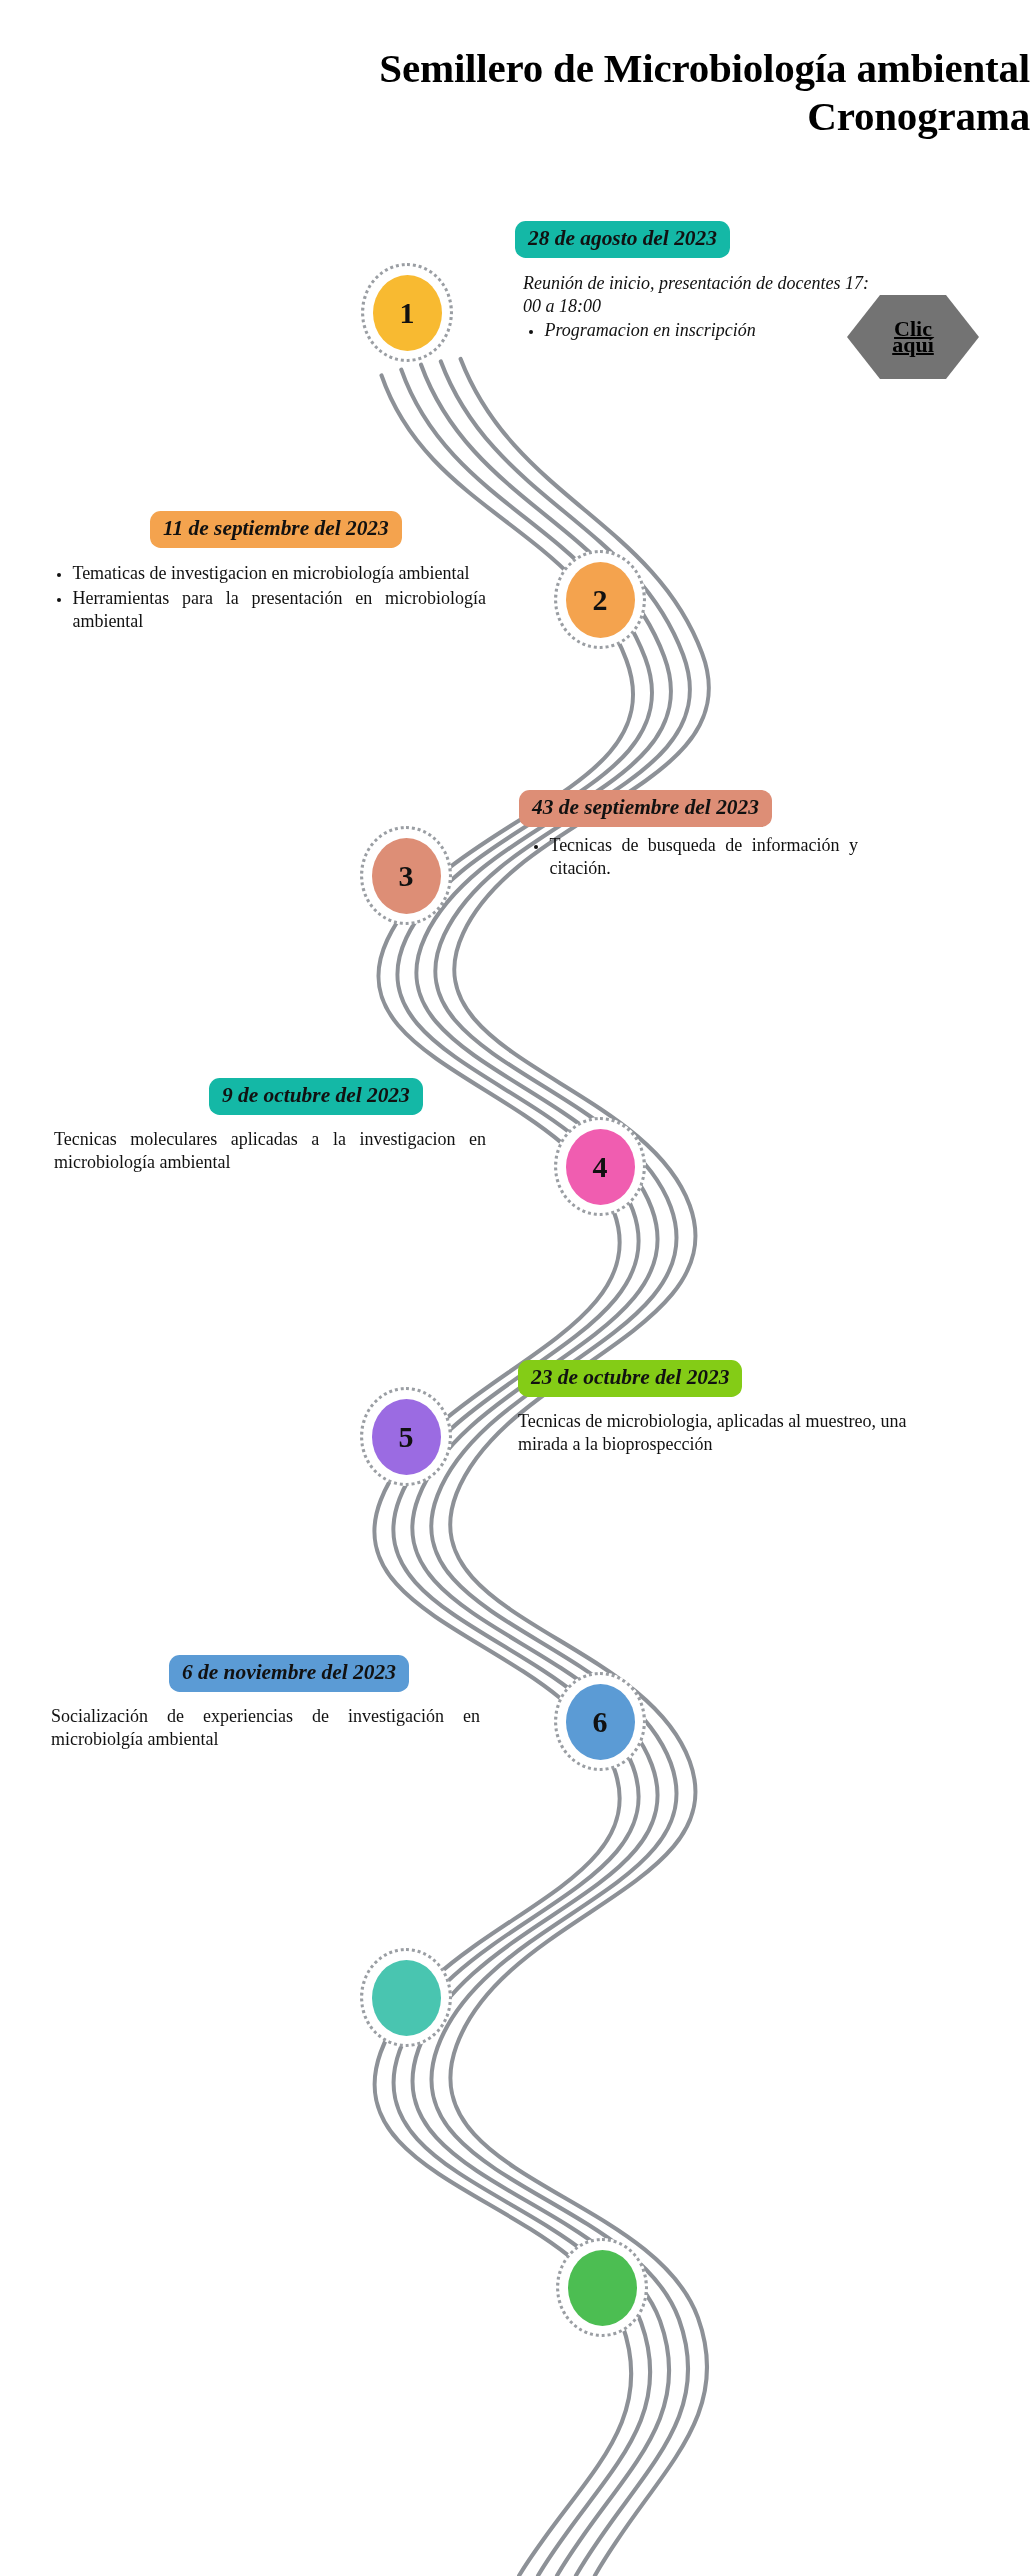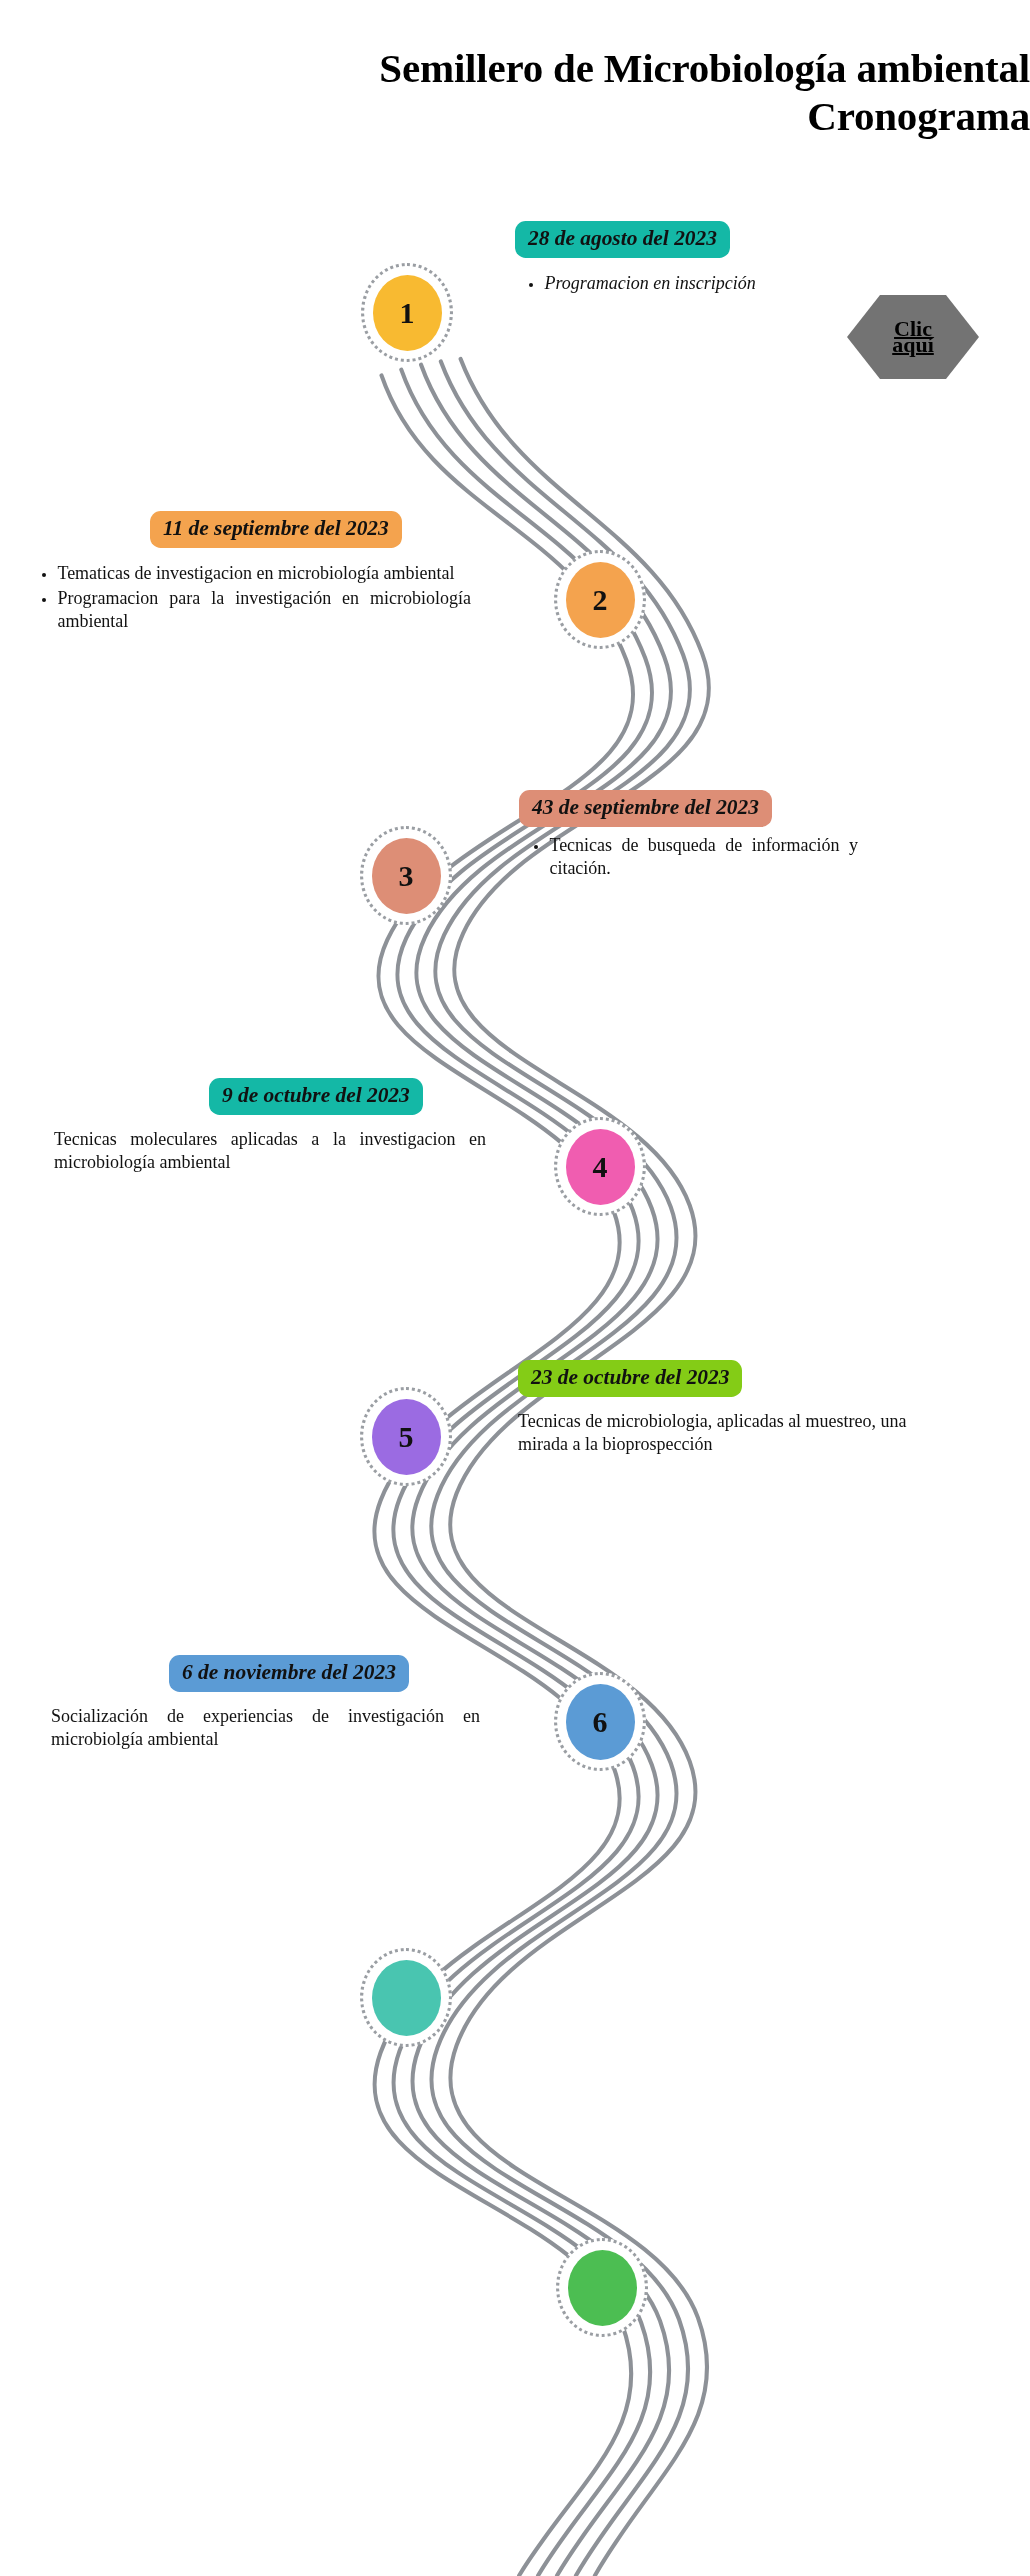--- a/index.html
+++ b/index.html
@@ -138,41 +138,42 @@
     </g>
   </svg>
 
   <div class="title-block">
     <div class="title-line">Semillero de Microbiología ambiental</div>
     <div class="title-line">Cronograma</div>
   </div>
 
   <div class="date-badge" style="left:515px; top:221px; background:#14b8a6;">28 de agosto del 2023</div>
   <div class="body-block italic" style="left:523px; top:272px; width:346px;">
+    <p>Reunión de inicio, presentación de docentes 17: 00 a  18:00</p>
     <ul>
       <li>Programacion en inscripción</li>
     </ul>
   </div>
   <div class="clic-hex" style="left:847px; top:295px;">
     <div class="clic-text">
       <span>Clic</span><br>
       <span>aquí</span>
     </div>
   </div>
   <div class="node" style="left:407px; top:312px;">
     <div class="node-disc" style="background:#F8BA31;">
       <span class="node-num">1</span>
     </div>
   </div>
 
   <div class="date-badge" style="left:150px; top:511px; background:#F4A34E;">11 de septiembre del 2023</div>
-  <div class="body-block" style="left:36px; top:562px; width:435px;">
+  <div class="body-block" style="left:51px; top:562px; width:435px;">
     <ul>
       <li>Tematicas de investigacion en microbiología ambiental</li>
-      <li>Programacion para la investigación en microbiología ambiental</li>
+      <li>Herramientas para la presentación en microbiología ambiental</li>
     </ul>
   </div>
   <div class="node" style="left:600px; top:599px;">
     <div class="node-disc" style="background:#F4A34E;">
       <span class="node-num">2</span>
     </div>
   </div>
 
   <div class="date-badge" style="left:519px; top:790px; background:#DD8E76;">43 de septiembre del 2023</div>
   <div class="body-block" style="left:528px; top:834px; width:330px;">

